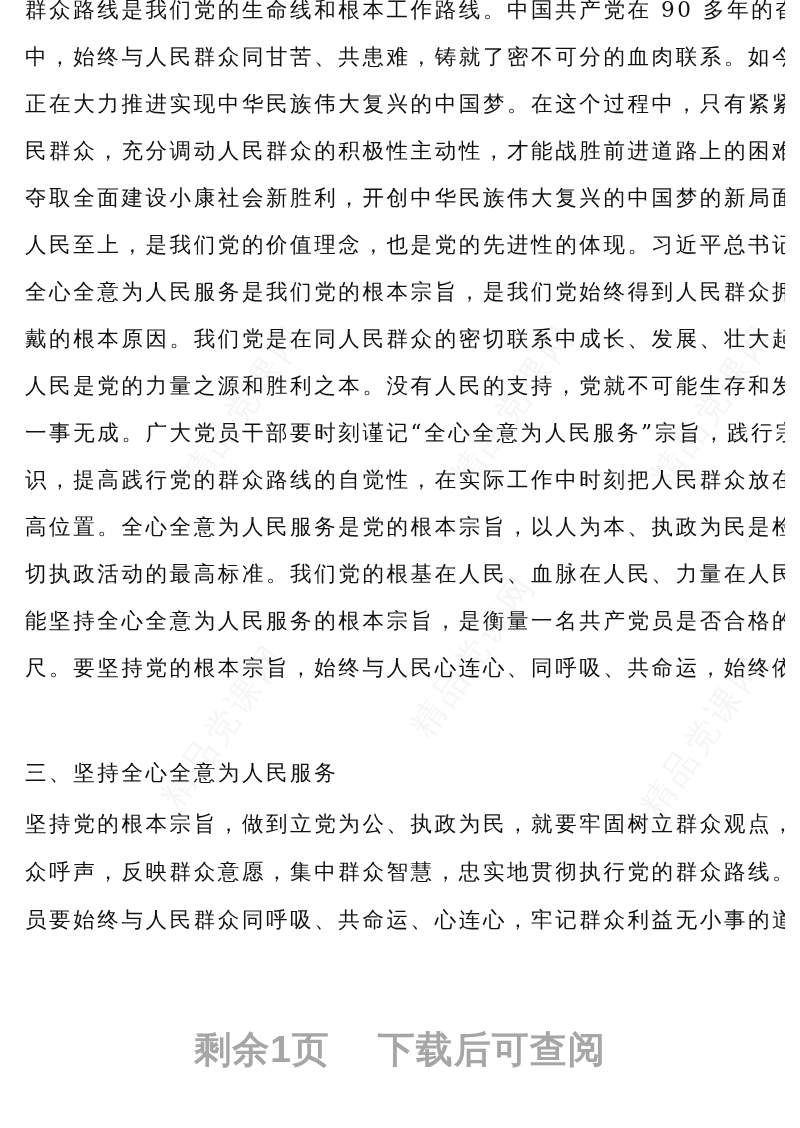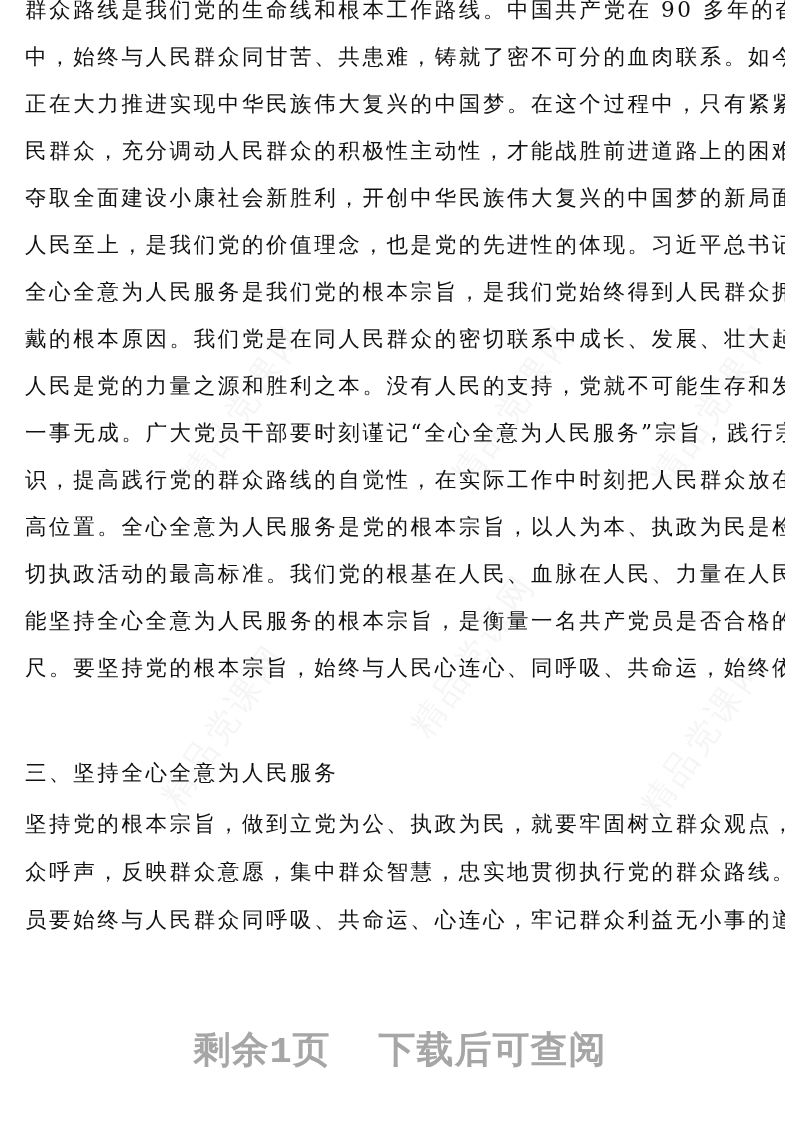--- a/index.html
+++ b/index.html
@@ -43,21 +43,21 @@
       letter-spacing: 4px;
       pointer-events: none;
       font-family: "DejaVu Sans", sans-serif;
     }
     .remaining-banner {
       position: absolute;
       left: 0;
       top: 1025px;
       width: 800px;
       text-align: center;
-      font-family: Liberation Mono, monospace;
+      font-family: Liberation Sans, sans-serif;
       font-weight: bold;
       font-size: 37px;
       color: #a6a6a6;
       letter-spacing: 1px;
     }
     .remaining-banner .gap {
       display: inline-block;
       width: 48px;
     }
   </style>

